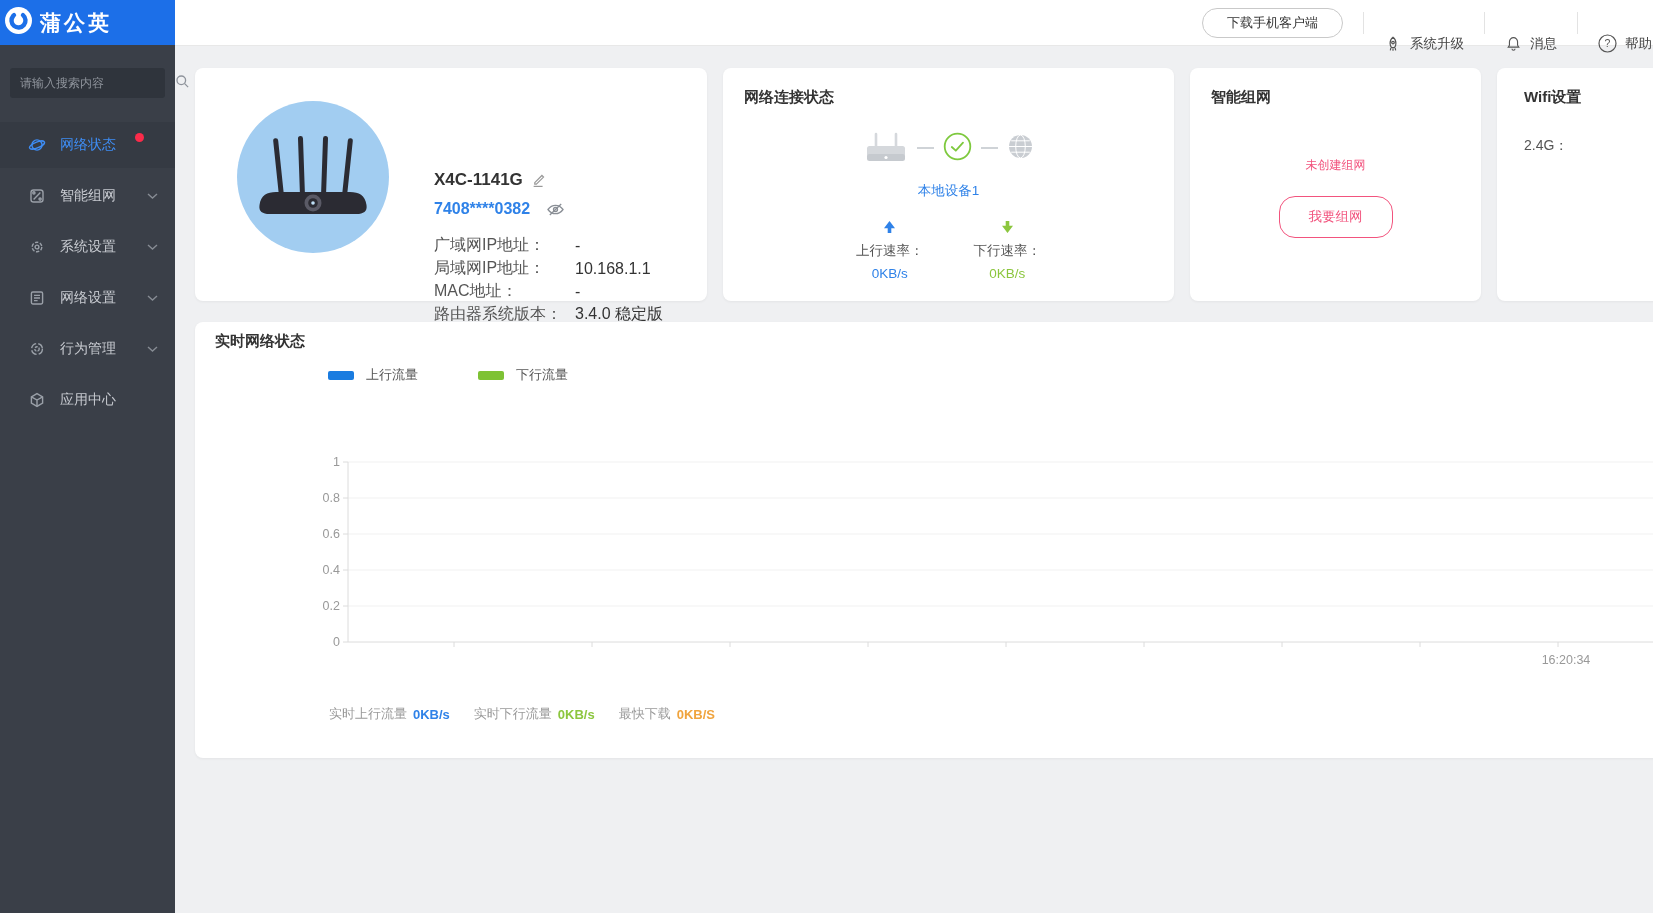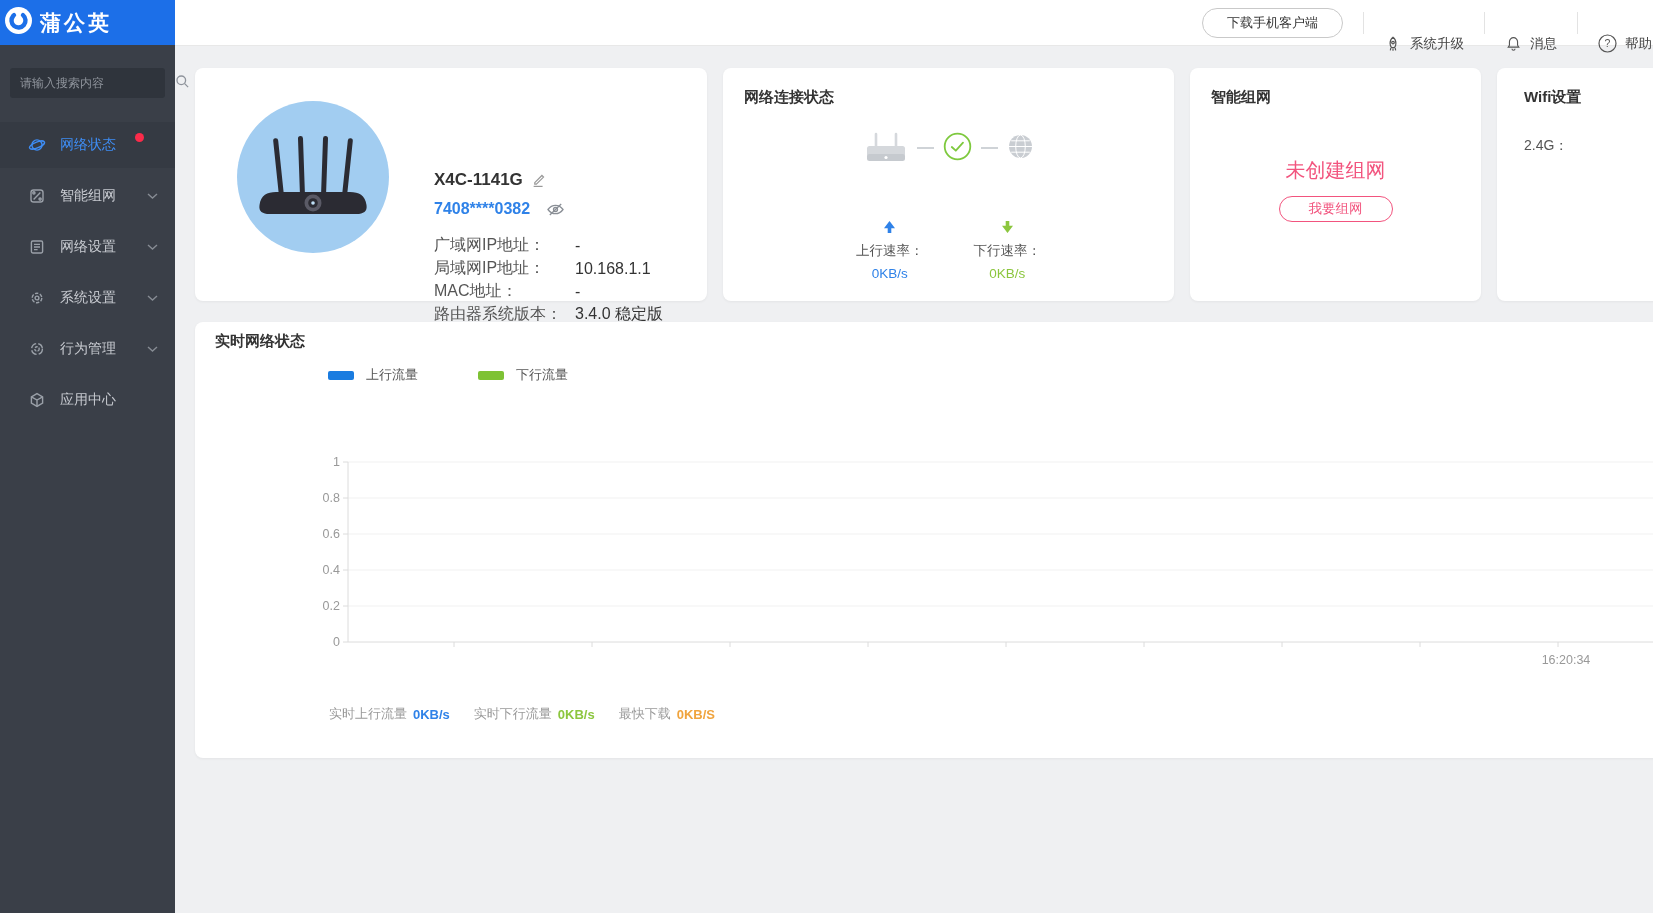--- a/index.html
+++ b/index.html
@@ -50,22 +50,22 @@
   .diagram { position:absolute; left:0; top:60px; width:100%; display:flex; align-items:center; justify-content:center; gap:9px; }
   .dash { width:17px; height:2px; background:#cfd3d7; }
   .conn-device { position:absolute; left:0; top:114px; width:100%; text-align:center; font-size:13.5px; color:#2f82e8; cursor:pointer; }
   .rates { position:absolute; left:0; top:153px; width:100%; display:flex; justify-content:center; gap:50px; }
   .rate { display:flex; align-items:center; gap:6px; font-size:13.5px; color:#555;flex-direction:column; }
   .rate .up-val { color:#2f82e8; }
   .rate .dn-val { color:#8cc63e; }
 
   
   #card-mesh { left:1190px; top:68px; width:291px; height:233px; }
-  .mesh-status { position:absolute; left:0; top:89px; width:100%; text-align:center; font-size:20px; color:#f2547e; }
-  .mesh-btn { position:absolute; top:128px; left:50%; transform:translateX(-50%); height:26px; padding:0 29px; border:1px solid #f2547e; border-radius:16px; background:#fff; color:#f2547e; font-size:13.5px; cursor:pointer; font-family:inherit; }
+  .mesh-status { position:absolute; left:0; top:89px; width:100%; text-align:center; font-size:12px; color:#f2547e; }
+  .mesh-btn { position:absolute; top:128px; left:50%; transform:translateX(-50%); height:42px; padding:0 29px; border:1px solid #f2547e; border-radius:16px; background:#fff; color:#f2547e; font-size:13.5px; cursor:pointer; font-family:inherit; }
 
   
   #card-wifi { left:1497px; top:68px; width:400px; height:233px; }
   #card-wifi .card-title { left:27px; }
   .wifi-band { position:absolute; left:27px; top:69px; font-size:14px; color:#555; }
 
   
   #card-chart { left:195px; top:322px; width:1702px; height:436px; }
   #card-chart .card-title { top:10px; left:20px; }
   .legend { position:absolute; left:133px; top:44px; display:flex; align-items:center; gap:60px; }
@@ -161,34 +161,34 @@
           <circle cx="5.9" cy="5.9" r="1.1"></circle>
             <circle cx="12.1" cy="12.1" r="1.1"></circle>
         </svg>
         <span>智能组网</span>
         <svg class="chev" width="11" height="7" viewBox="0 0 11 7" fill="none" stroke="#878c94" stroke-width="1.4">
             <path d="M1 1l4.5 4L10 1"></path>
           </svg>
       </li>
       <li>
         <svg class="mi" width="18" height="18" viewBox="0 0 18 18" fill="none" stroke="currentColor" stroke-width="1.4">
+          <circle cx="9" cy="9" r="4.8" stroke-dasharray="3.4 1.6"></circle>
+          <circle cx="9" cy="9" r="1.9"></circle>
+        </svg>
+        <span>系统设置</span>
+        <svg class="chev" width="11" height="7" viewBox="0 0 11 7" fill="none" stroke="#878c94" stroke-width="1.4">
+            <path d="M1 1l4.5 4L10 1"></path>
+          </svg>
+      </li>
+      <li>
+        <svg class="mi" width="18" height="18" viewBox="0 0 18 18" fill="none" stroke="currentColor" stroke-width="1.4">
           <rect x="3.4" y="3" width="11.2" height="12" rx="1.4"></rect>
           <path d="M6 6.4h6M6 9h6M6 11.6h3.6"></path>
         </svg>
         <span>网络设置</span>
-        <svg class="chev" width="11" height="7" viewBox="0 0 11 7" fill="none" stroke="#878c94" stroke-width="1.4">
-            <path d="M1 1l4.5 4L10 1"></path>
-          </svg>
-      </li>
-      <li>
-        <svg class="mi" width="18" height="18" viewBox="0 0 18 18" fill="none" stroke="currentColor" stroke-width="1.4">
-          <circle cx="9" cy="9" r="4.8" stroke-dasharray="3.4 1.6"></circle>
-          <circle cx="9" cy="9" r="1.9"></circle>
-        </svg>
-        <span>系统设置</span>
         <svg class="chev" width="11" height="7" viewBox="0 0 11 7" fill="none" stroke="#878c94" stroke-width="1.4">
             <path d="M1 1l4.5 4L10 1"></path>
           </svg>
       </li>
       <li>
         <svg class="mi" width="18" height="18" viewBox="0 0 18 18" fill="none" stroke="currentColor" stroke-width="1.4">
           <circle cx="9" cy="9" r="5.4" stroke-dasharray="6.5 2.2"></circle>
           <circle cx="9" cy="9" r="2.2" stroke-dasharray="2.6 1.1"></circle>
         </svg>
         <span>行为管理</span>
@@ -280,20 +280,21 @@
       </span>
       <span class="dash"></span>
       <span>
         <svg width="27" height="27" viewBox="0 0 27 27">
           <circle cx="13.5" cy="13.5" r="11.5" fill="#c9cdd2"></circle>
           <ellipse cx="13.5" cy="13.5" rx="4.8" ry="11.5" fill="none" stroke="#fff" stroke-width="1"></ellipse>
           <path d="M2 13.5h23M4.2 7.8h18.6M4.2 19.2h18.6" stroke="#fff" stroke-width="1" fill="none"></path>
         </svg>
       </span>
     </div>
+    <div class="conn-device">本地设备1</div>
     <div class="rates">
       <div class="rate">
         <span>
           <svg width="11" height="12" viewBox="0 0 11 12">
               <path d="M5.5 0 11 7.2H7.3V12H3.7V7.2H0z" fill="#2f82e8"></path>
             </svg>
         </span>
         <span>上行速率：</span>
         <span class="up-val">0KB/s</span>
       </div>

